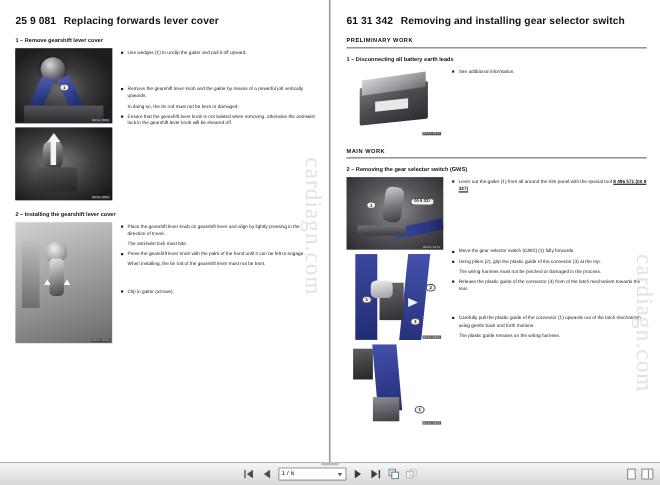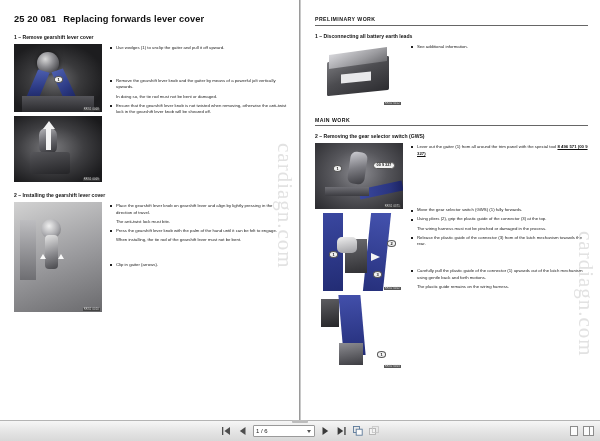--- a/index.html
+++ b/index.html
@@ -362,21 +362,21 @@
 <body>
 
 <div id="app">
 
   <div class="viewer">
 
     <div class="page page-left">
       <div class="watermark">cardiagn.com</div>
 
       <div class="doc-title">
-        <span class="num">25 20 081</span><span>Replacing forwards lever cover</span>
+        <span class="num">25 9 081</span><span>Replacing forwards lever cover</span>
       </div>
 
       <div class="step-title">1 – Remove gearshift lever cover</div>
       <div class="step">
         <div class="step-imgs">
           <div class="photo ph-L1">
             <div class="knob"></div>
             <div class="wedgeA"></div>
             <div class="wedgeB"></div>
             <div class="console"></div>
@@ -420,20 +420,23 @@
             <li class="note">When installing, the tie rod of the gearshift lever must not be bent.</li>
             <li class="bullet" style="margin-top:18px;">Clip in gaiter (arrows).</li>
           </ul>
         </div>
       </div>
     </div>
 
     <div class="page page-right">
       <div class="watermark wm2">cardiagn.com</div>
 
+      <div class="doc-title">
+        <span class="num">61 31 342</span><span>Removing and installing gear selector switch</span>
+      </div>
 
       <div class="section-label">PRELIMINARY WORK</div>
       <div class="step-title">1 – Disconnecting all battery earth leads</div>
       <div class="step">
         <div class="step-imgs">
           <div class="photo ph-R1">
             <div class="batt"></div>
             <div class="lid"></div>
             <div class="label"></div>
             <div class="code">RRS1 0412</div>

